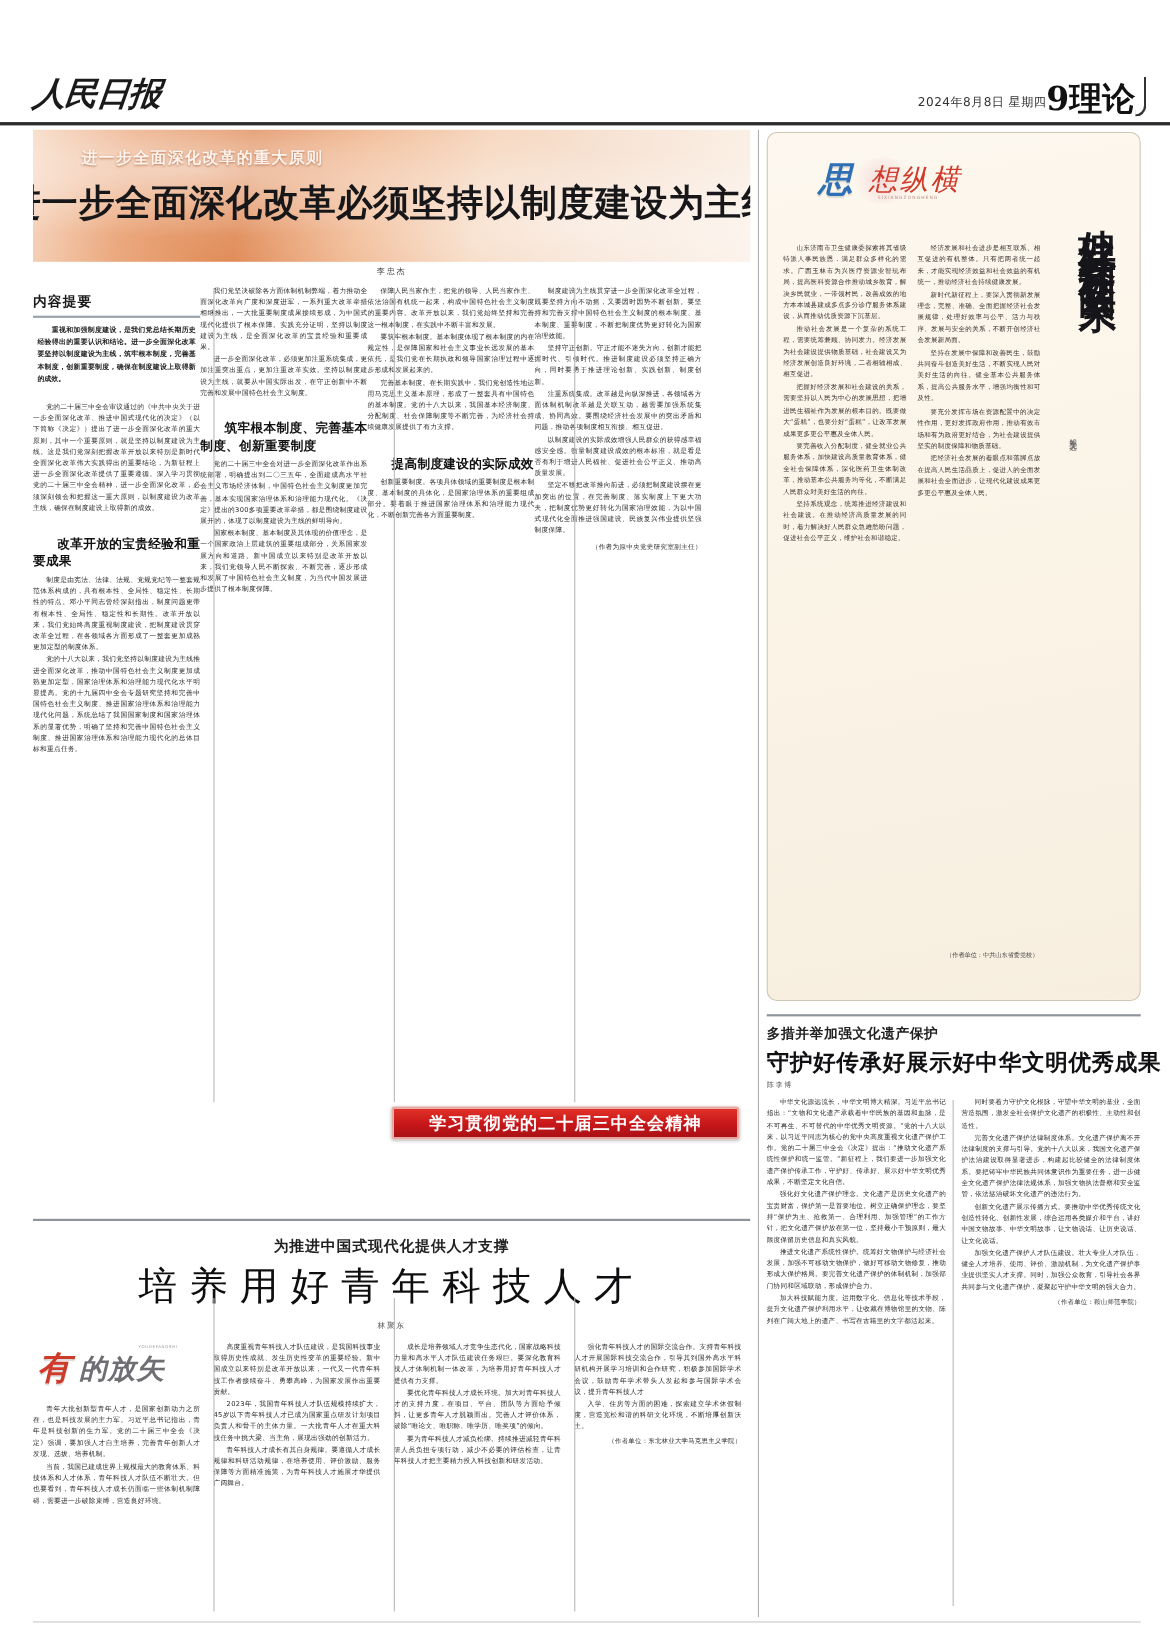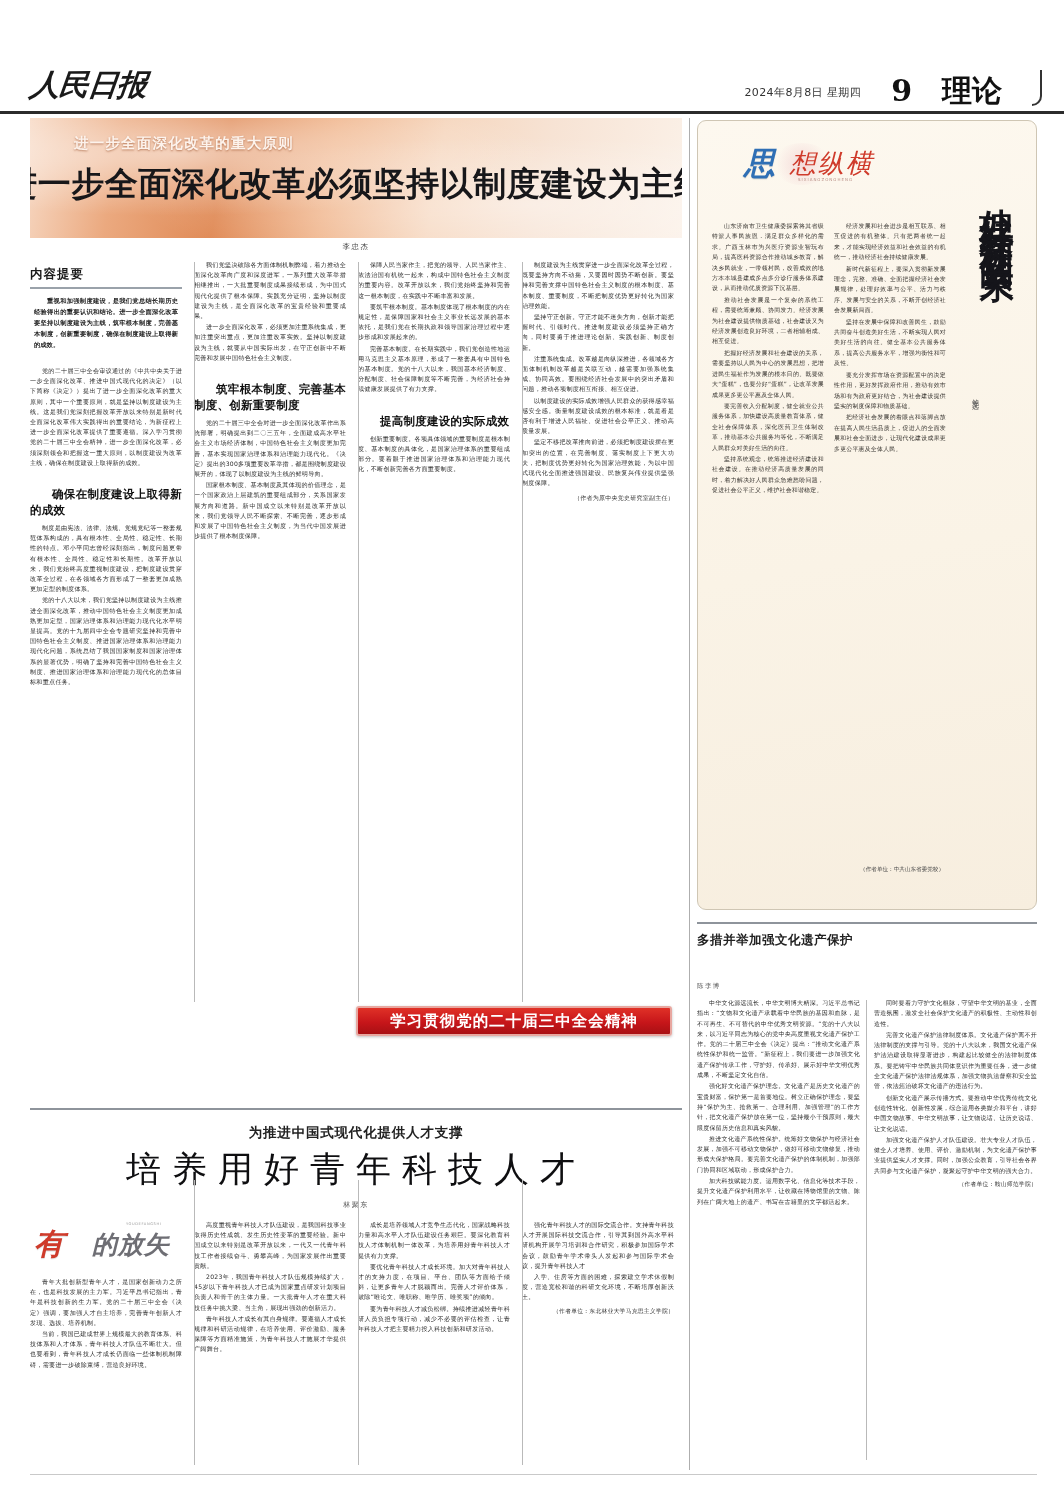--- a/index.html
+++ b/index.html
@@ -17,21 +17,21 @@
     border-bottom: 3px solid #2b2b2b;
     display: flex; align-items: flex-end; justify-content: space-between;
     padding: 0 22px 5px 30px;
   }
   .logo-rm {
     font-family: "DejaVu Serif", "Liberation Serif", serif;
     font-size: 30px; font-weight: 700; color: #1a1a1a;
     font-style: italic; letter-spacing: -1px;
     transform: skewX(-6deg);
   }
-  .masthead-right { display: flex; align-items: flex-end; gap: 30px; }
+  .masthead-right { display: flex; align-items: flex-end; gap: 0; }
   .issue-date { font-size: 11px; color: #333; padding-bottom: 6px; letter-spacing: .4px; }
   .page-num {
     font-family: "DejaVu Serif", "Liberation Serif", serif;
     font-size: 30px; font-weight: 700; color: #111; line-height: 1;
   }
   .page-sec {
     font-size: 30px; font-weight: 700; color: #111; line-height: 1;
     font-family: "DejaVu Serif","Liberation Serif", serif;
   }
   .corner-curve {
@@ -76,21 +76,21 @@
     font-size: 33px; font-weight: 700; color: #17171a; white-space: nowrap;
     letter-spacing: .5px; font-family: "DejaVu Sans","Liberation Sans", sans-serif;
   }
   .byline1 {
     position: absolute; left: 0; right: 0; top: 124px;
     text-align: center; font-size: 7.5px; color: #4a4a4a; letter-spacing: 1.5px;
   }
 
   .a1-cols {
     position: absolute; left: 0; top: 142px; width: 652px; height: 865px;
-    display: flex; gap: 12px;
+    display: flex; 
   }
   .a1-col { width: 152px; position: relative; }
   .a1-col.first { padding-top: 6px; }
 
   .box-head {
     font-size: 12.5px; font-weight: 700; color: #1a1a1a; letter-spacing: 1px;
     padding-bottom: 4px; margin-bottom: 6px;
     border-bottom: 2.5px solid #9aa2aa;
   }
   .tiyao { font-size: 6.3px; line-height: 11px; color: #222; font-weight: 600;
@@ -178,21 +178,21 @@
   }
   .a3-col { width: 152px; }
   .youde-logo { position: relative; width: 148px; height: 50px; margin-bottom: 7px; }
   .yd-you {
     position:absolute; left:4px; top:4px; font-size: 30px; font-weight:700; color:#cf3b2b;
     font-family:"DejaVu Serif","Liberation Serif",serif; font-style: italic;
     text-shadow: 0 1px 1px rgba(0,0,0,.14);
   }
   .yd-rest {
     position:absolute; left: 42px; top: 8px; font-size: 25px; font-weight:700; color:#6e6e74;
-    letter-spacing: 1px; font-family:"DejaVu Serif","Liberation Serif",serif; font-style: italic; margin-left: 20px;
+    letter-spacing: 1px; font-family:"DejaVu Serif","Liberation Serif",serif; font-style: italic;
   }
   .yd-sub { position:absolute; left: 96px; top: 2px; font-size: 3.6px; color:#9a9a9a; letter-spacing:.6px; }
   .a3-note { font-size: 5.8px; color:#333; line-height: 9.4px; text-align: right; margin-top: 4px; }
 
   
   .art4 { position: absolute; left: 697px; top: 922px; width: 340px; height: 550px; }
   .art4-top-rule { position:absolute; left:0; top:0; width: 340px; height: 2px; background:#8e949b; }
   .kicker4 { position:absolute; left:0; right:0; top: 10px; text-align:left;
              font-size: 12.5px; font-weight: 700; color:#222; letter-spacing:.5px; }
   .title4 { position:absolute; left:0; right:0; top: 30px; text-align:center;
@@ -234,21 +234,21 @@
 
       <div class="a1-col first">
         <div class="box-head">内容提要</div>
         <div class="tiyao-wrap">
           <div class="tiyao">
               <p>重视和加强制度建设，是我们党总结长期历史经验得出的重要认识和结论。进一步全面深化改革要坚持以制度建设为主线，筑牢根本制度，完善基本制度，创新重要制度，确保在制度建设上取得新的成效。</p>
             </div>
         </div>
         <div class="col-text">
           <p>党的二十届三中全会审议通过的《中共中央关于进一步全面深化改革、推进中国式现代化的决定》（以下简称《决定》）提出了进一步全面深化改革的重大原则，其中一个重要原则，就是坚持以制度建设为主线。这是我们党深刻把握改革开放以来特别是新时代全面深化改革伟大实践得出的重要结论，为新征程上进一步全面深化改革提供了重要遵循。深入学习贯彻党的二十届三中全会精神，进一步全面深化改革，必须深刻领会和把握这一重大原则，以制度建设为改革主线，确保在制度建设上取得新的成效。</p>
-          <div class="sub-head">确保在制度建设上取得新的成效</div>
+          <div class="sub-head">改革开放的宝贵经验和重要成果</div>
           <p>制度是由宪法、法律、法规、党规党纪等一整套规范体系构成的，具有根本性、全局性、稳定性、长期性的特点。邓小平同志曾经深刻指出，制度问题更带有根本性、全局性、稳定性和长期性。改革开放以来，我们党始终高度重视制度建设，把制度建设贯穿改革全过程，在各领域各方面形成了一整套更加成熟更加定型的制度体系。</p>
           <p>党的十八大以来，我们党坚持以制度建设为主线推进全面深化改革，推动中国特色社会主义制度更加成熟更加定型，国家治理体系和治理能力现代化水平明显提高。党的十九届四中全会专题研究坚持和完善中国特色社会主义制度、推进国家治理体系和治理能力现代化问题，系统总结了我国国家制度和国家治理体系的显著优势，明确了坚持和完善中国特色社会主义制度、推进国家治理体系和治理能力现代化的总体目标和重点任务。</p>
         </div>
       </div>
 
       <div class="a1-col">
         <div class="col-text">
           <p>我们党坚决破除各方面体制机制弊端，着力推动全面深化改革向广度和深度进军，一系列重大改革举措相继推出，一大批重要制度成果接续形成，为中国式现代化提供了根本保障。实践充分证明，坚持以制度建设为主线，是全面深化改革的宝贵经验和重要成果。</p>
           <p>进一步全面深化改革，必须更加注重系统集成，更加注重突出重点，更加注重改革实效。坚持以制度建设为主线，就要从中国实际出发，在守正创新中不断完善和发展中国特色社会主义制度。</p>
           <div class="sub-head">筑牢根本制度、完善基本制度、创新重要制度</div>
@@ -363,20 +363,21 @@
     </div>
   </div>
 
   <div class="vrule" style="left:194px; top:1180px; height:285px;"></div>
   <div class="vrule" style="left:358px; top:1180px; height:285px;"></div>
   <div class="vrule" style="left:522px; top:1180px; height:285px;"></div>
 
   <div class="art4">
     <div class="art4-top-rule"></div>
     <div class="kicker4">多措并举加强文化遗产保护</div>
+    <div class="title4">守护好传承好展示好中华文明优秀成果</div>
     <div class="byline4">陈李博</div>
 
     <div class="a4-cols">
       <div class="a4-col">
         <div class="col-text">
           <p>中华文化源远流长，中华文明博大精深。习近平总书记指出：“文物和文化遗产承载着中华民族的基因和血脉，是不可再生、不可替代的中华优秀文明资源。”党的十八大以来，以习近平同志为核心的党中央高度重视文化遗产保护工作。党的二十届三中全会《决定》提出：“推动文化遗产系统性保护和统一监管。”新征程上，我们要进一步加强文化遗产保护传承工作，守护好、传承好、展示好中华文明优秀成果，不断坚定文化自信。</p>
           <p>强化好文化遗产保护理念。文化遗产是历史文化遗产的宝贵财富，保护第一是首要地位。树立正确保护理念，要坚持“保护为主、抢救第一、合理利用、加强管理”的工作方针，把文化遗产保护放在第一位，坚持最小干预原则，最大限度保留历史信息和真实风貌。</p>
           <p>推进文化遗产系统性保护。统筹好文物保护与经济社会发展，加强不可移动文物保护，做好可移动文物修复，推动形成大保护格局。要完善文化遗产保护的体制机制，加强部门协同和区域联动，形成保护合力。</p>
           <p>加大科技赋能力度。运用数字化、信息化等技术手段，提升文化遗产保护利用水平，让收藏在博物馆里的文物、陈列在广阔大地上的遗产、书写在古籍里的文字都活起来。</p>
         </div>

